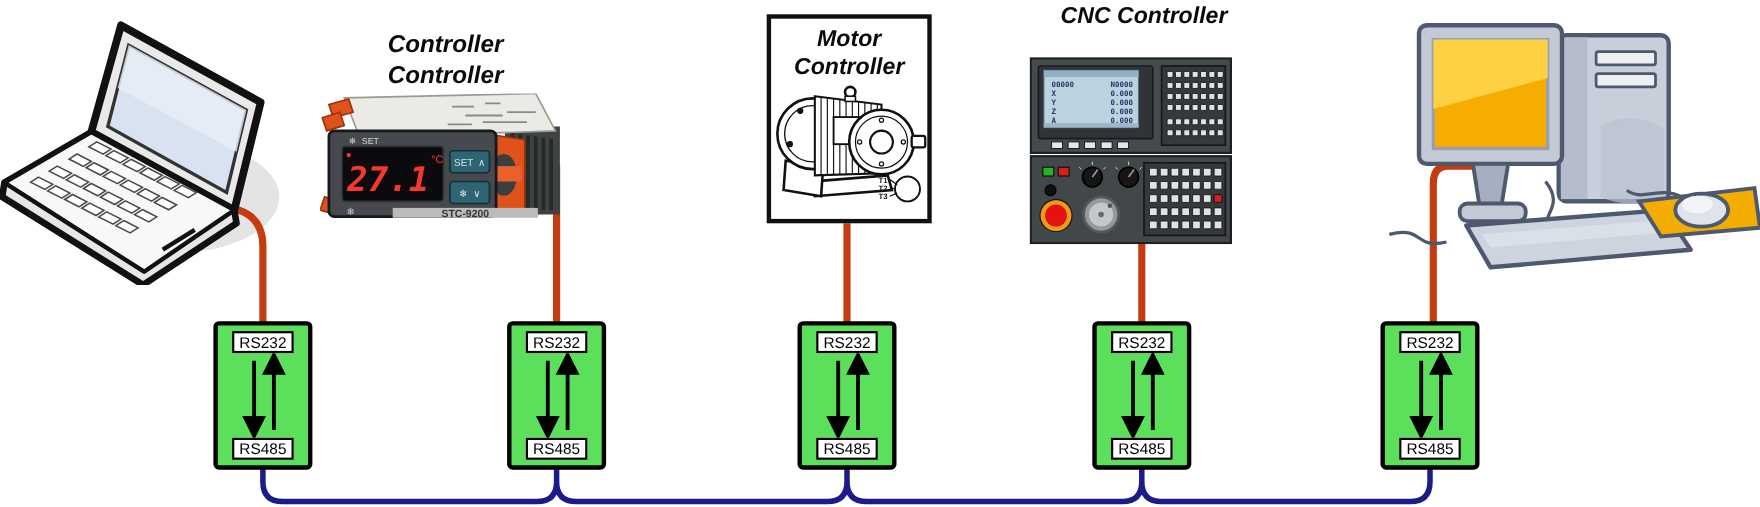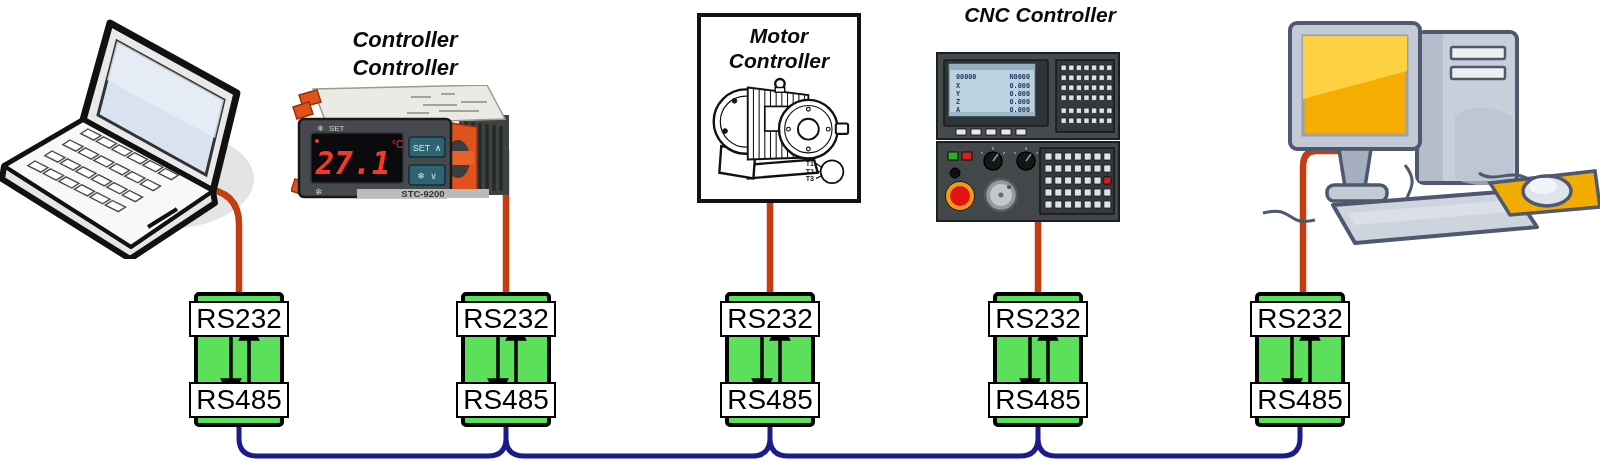--- a/index.html
+++ b/index.html
@@ -9,23 +9,23 @@
           background:#e4e4e4;border-radius:50%;z-index:0;}
   .layer-cables{position:absolute;left:0;top:0;width:1600px;height:461px;z-index:1;pointer-events:none;}
   .device{position:absolute;z-index:2;}
   .dev-title{position:absolute;z-index:3;text-align:center;font-weight:bold;font-style:italic;
              font-size:22px;color:#0a0a0a;line-height:1.25;}
   .conv{position:absolute;top:292px;width:90px;height:135px;background:#5ce05c;
         border:4px solid #000;border-radius:5px;box-sizing:border-box;z-index:5;
         display:flex;flex-direction:column;align-items:center;justify-content:space-between;
         padding:5px 0;}
   .conv-label{position:relative;z-index:2;background:#fff;border:2px solid #000;color:#000;
-              font-size:28px;line-height:1.15;padding:0 5px;white-space:nowrap;}
+              font-size:14px;line-height:1.15;padding:0 5px;white-space:nowrap;}
   .conv-arrows{position:absolute;left:0;top:0;width:100%;height:100%;z-index:1;}
-  .motor-box{position:absolute;left:697px;top:13px;width:164px;height:190px;background:#fff;
+  .motor-box{position:absolute;left:697px;top:13px;width:150px;height:190px;background:#fff;
              border:4px solid #111;box-sizing:border-box;text-align:center;z-index:2;}
   .motor-title{margin-top:6px;font-weight:bold;font-style:italic;font-size:21px;
                line-height:1.2;color:#0a0a0a;}
   .lcd-text{font-family:"DejaVu Sans Mono",monospace;font-weight:bold;}
 </style>
 </head>
 <body>
 
 <div class="stage">
 

